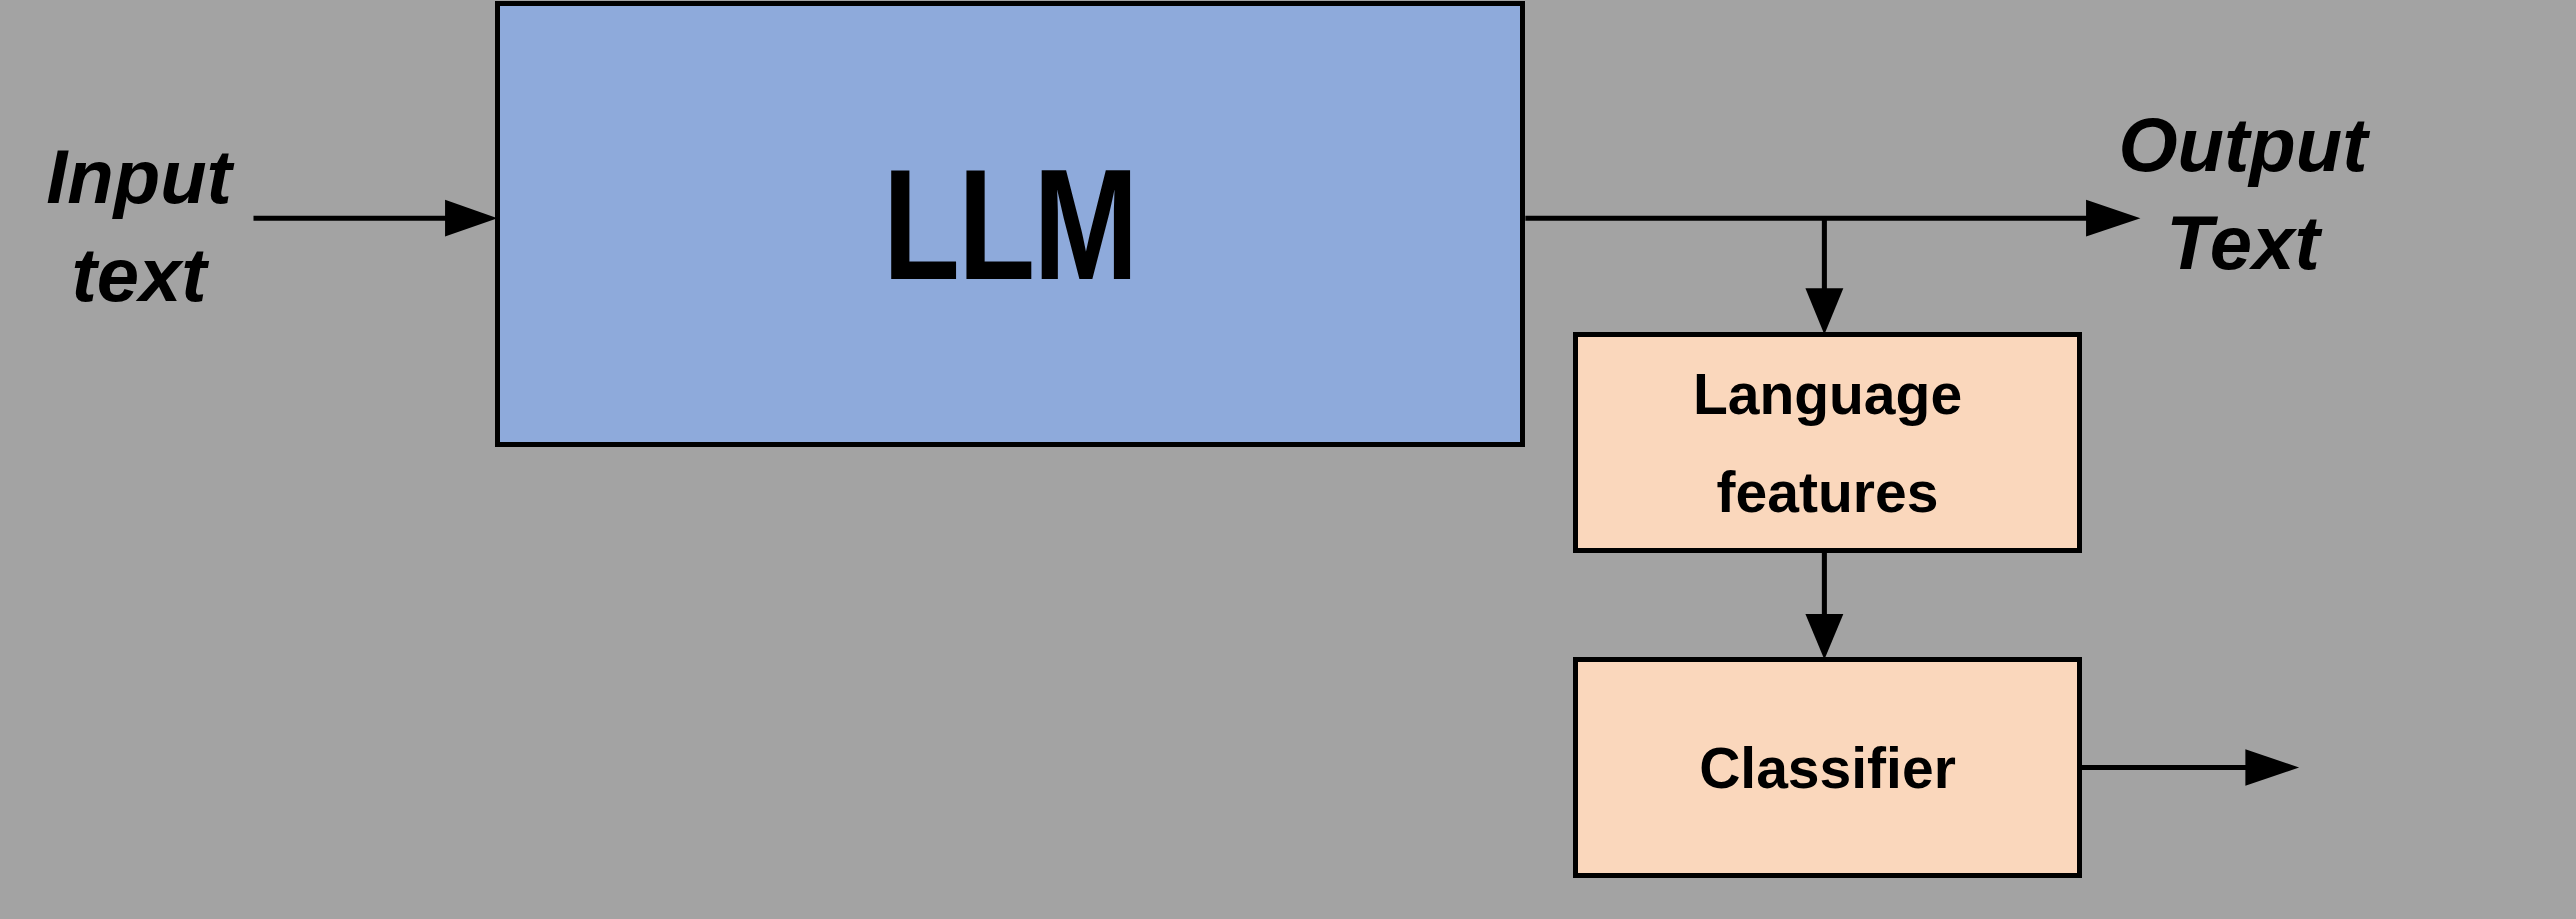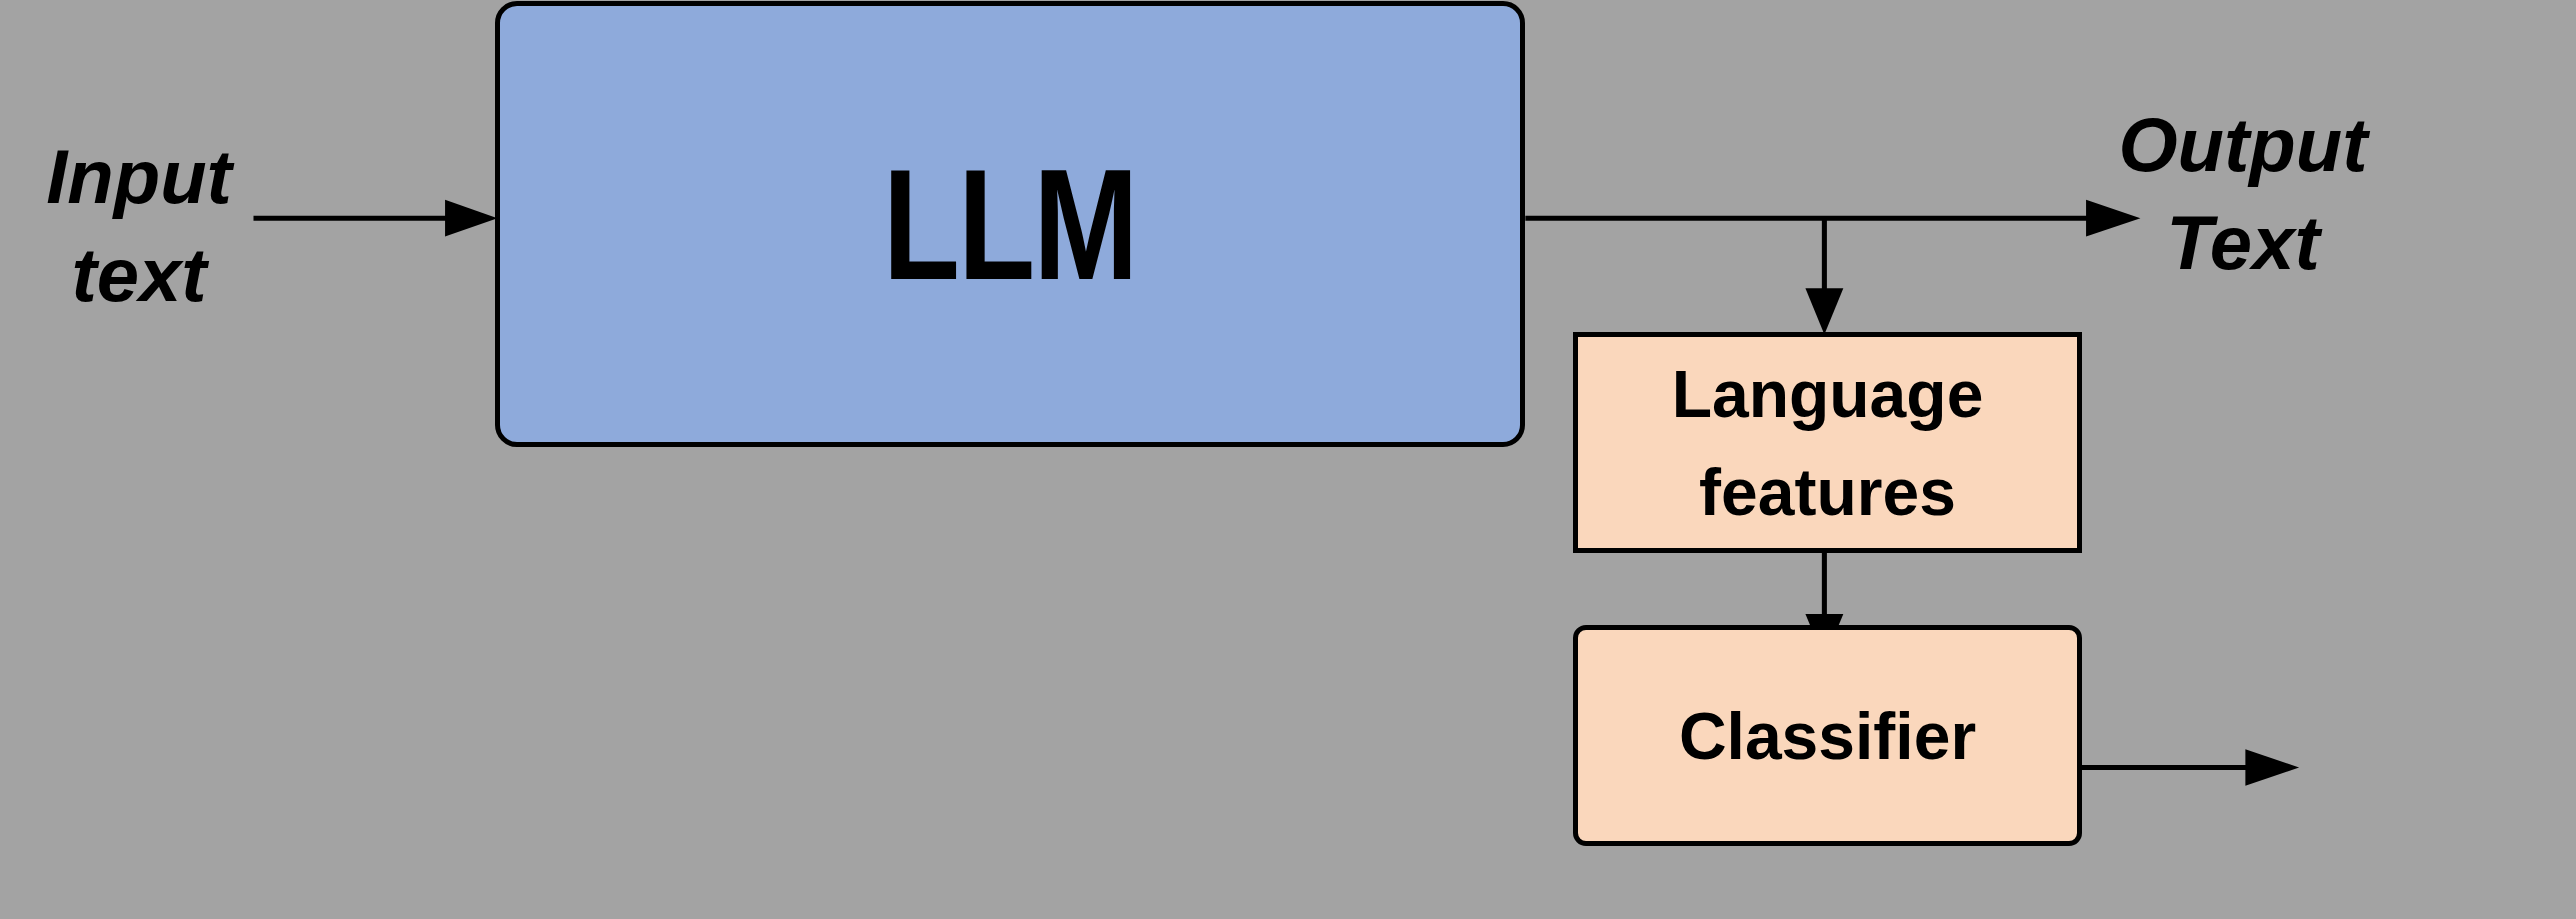--- a/index.html
+++ b/index.html
@@ -51,27 +51,26 @@
     letter-spacing: -2.5px;
   }
   .node-language {
     left: 1573px;
     top: 332px;
     width: 509px;
     height: 221px;
   }
   .node-classifier {
     left: 1573px;
-    top: 625px;
+    top: 657px;
     width: 509px;
     height: 221px;
-    border-radius: 13px;
   }
   .box-text {
-    font-size: 66px;
+    font-size: 57px;
     font-weight: bold;
     line-height: 98px;
   }
   .float-label {
     position: absolute;
     text-align: center;
     font-size: 76px;
     font-weight: bold;
     font-style: italic;
     line-height: 98px;
@@ -124,21 +123,21 @@
       <line x1="3291" y1="1214" x2="3555" y2="1214" stroke-width="8" stroke="#000000"></line>
       <polygon points="3552,1185 3552,1243 3637,1214" fill="#000000"></polygon>
     </g>
   </svg>
 
   <div class="float-label label-input">
     <div>Input</div>
     <div>text</div>
   </div>
 
-  <div class="node node-llm" style="background-color: rgb(142, 170, 219); border-radius: 22px;">
+  <div class="node node-llm" style="background-color: rgb(142, 170, 219);">
     <span class="node-label">LLM</span>
   </div>
 
   <div class="float-label label-output">
     <div>Output</div>
     <div>Text</div>
   </div>
 
   <div class="node node-language" style="background-color: rgb(250, 215, 188);">
     <div class="box-text">Language</div>

